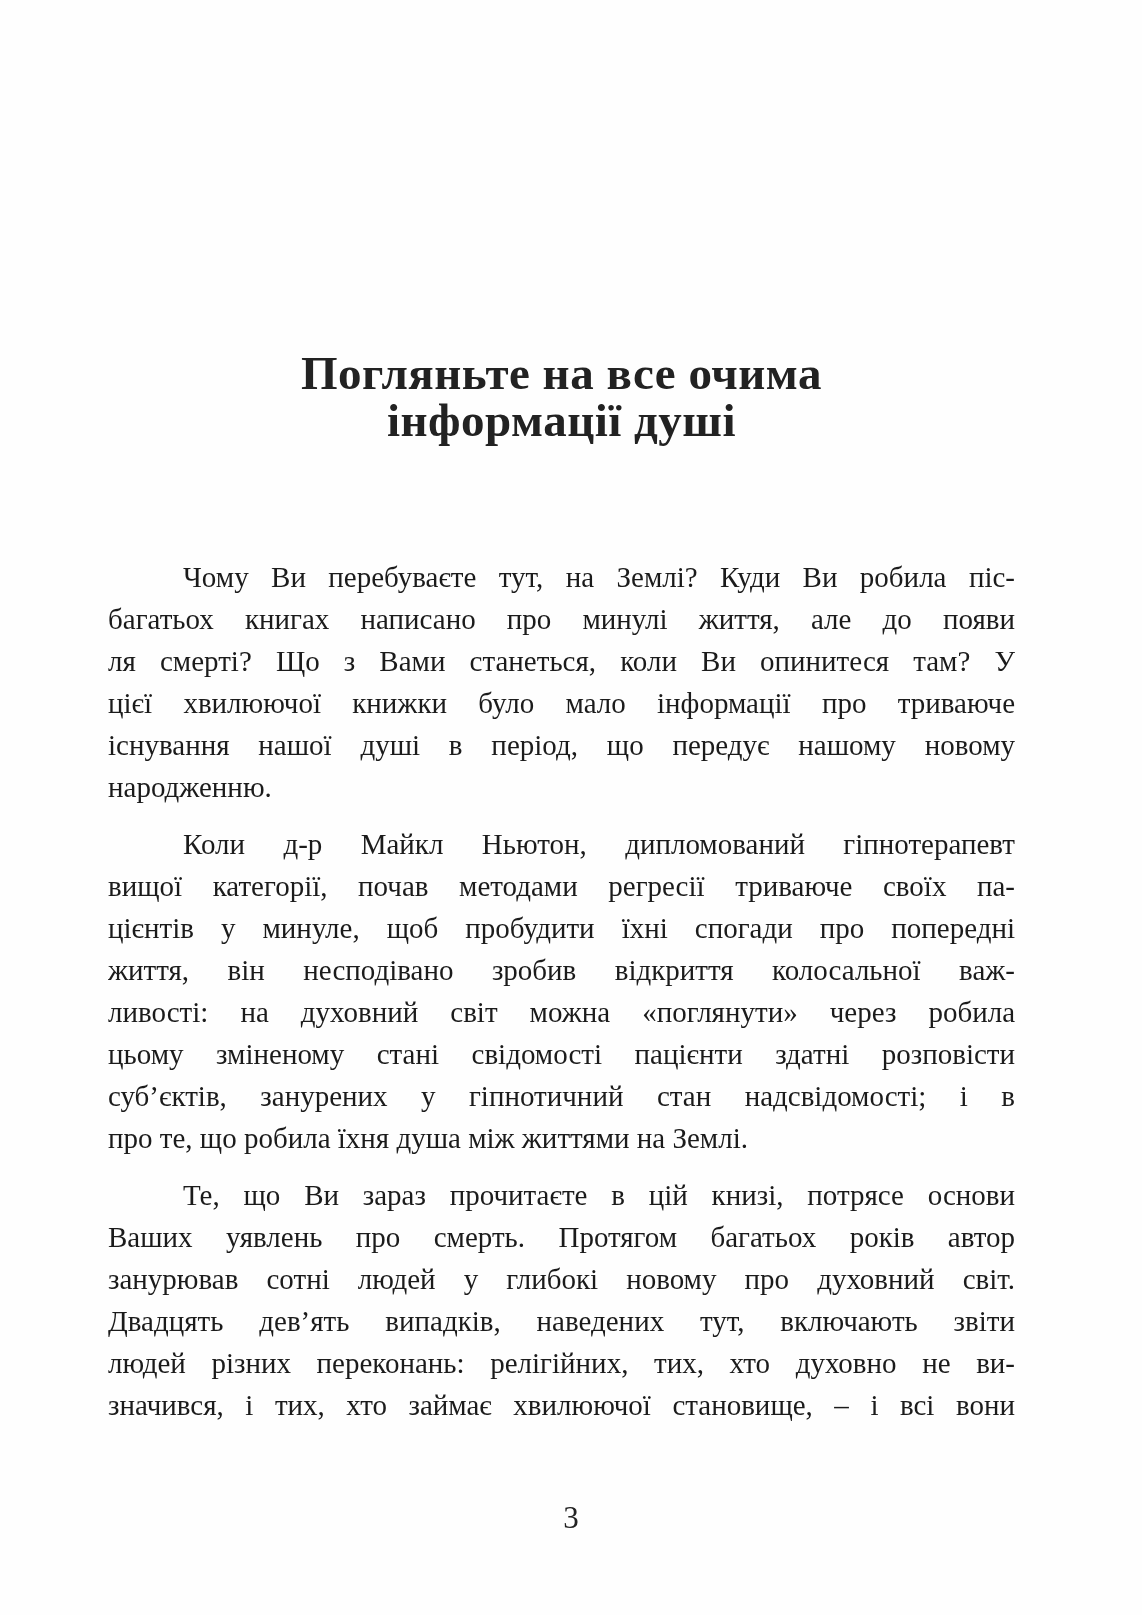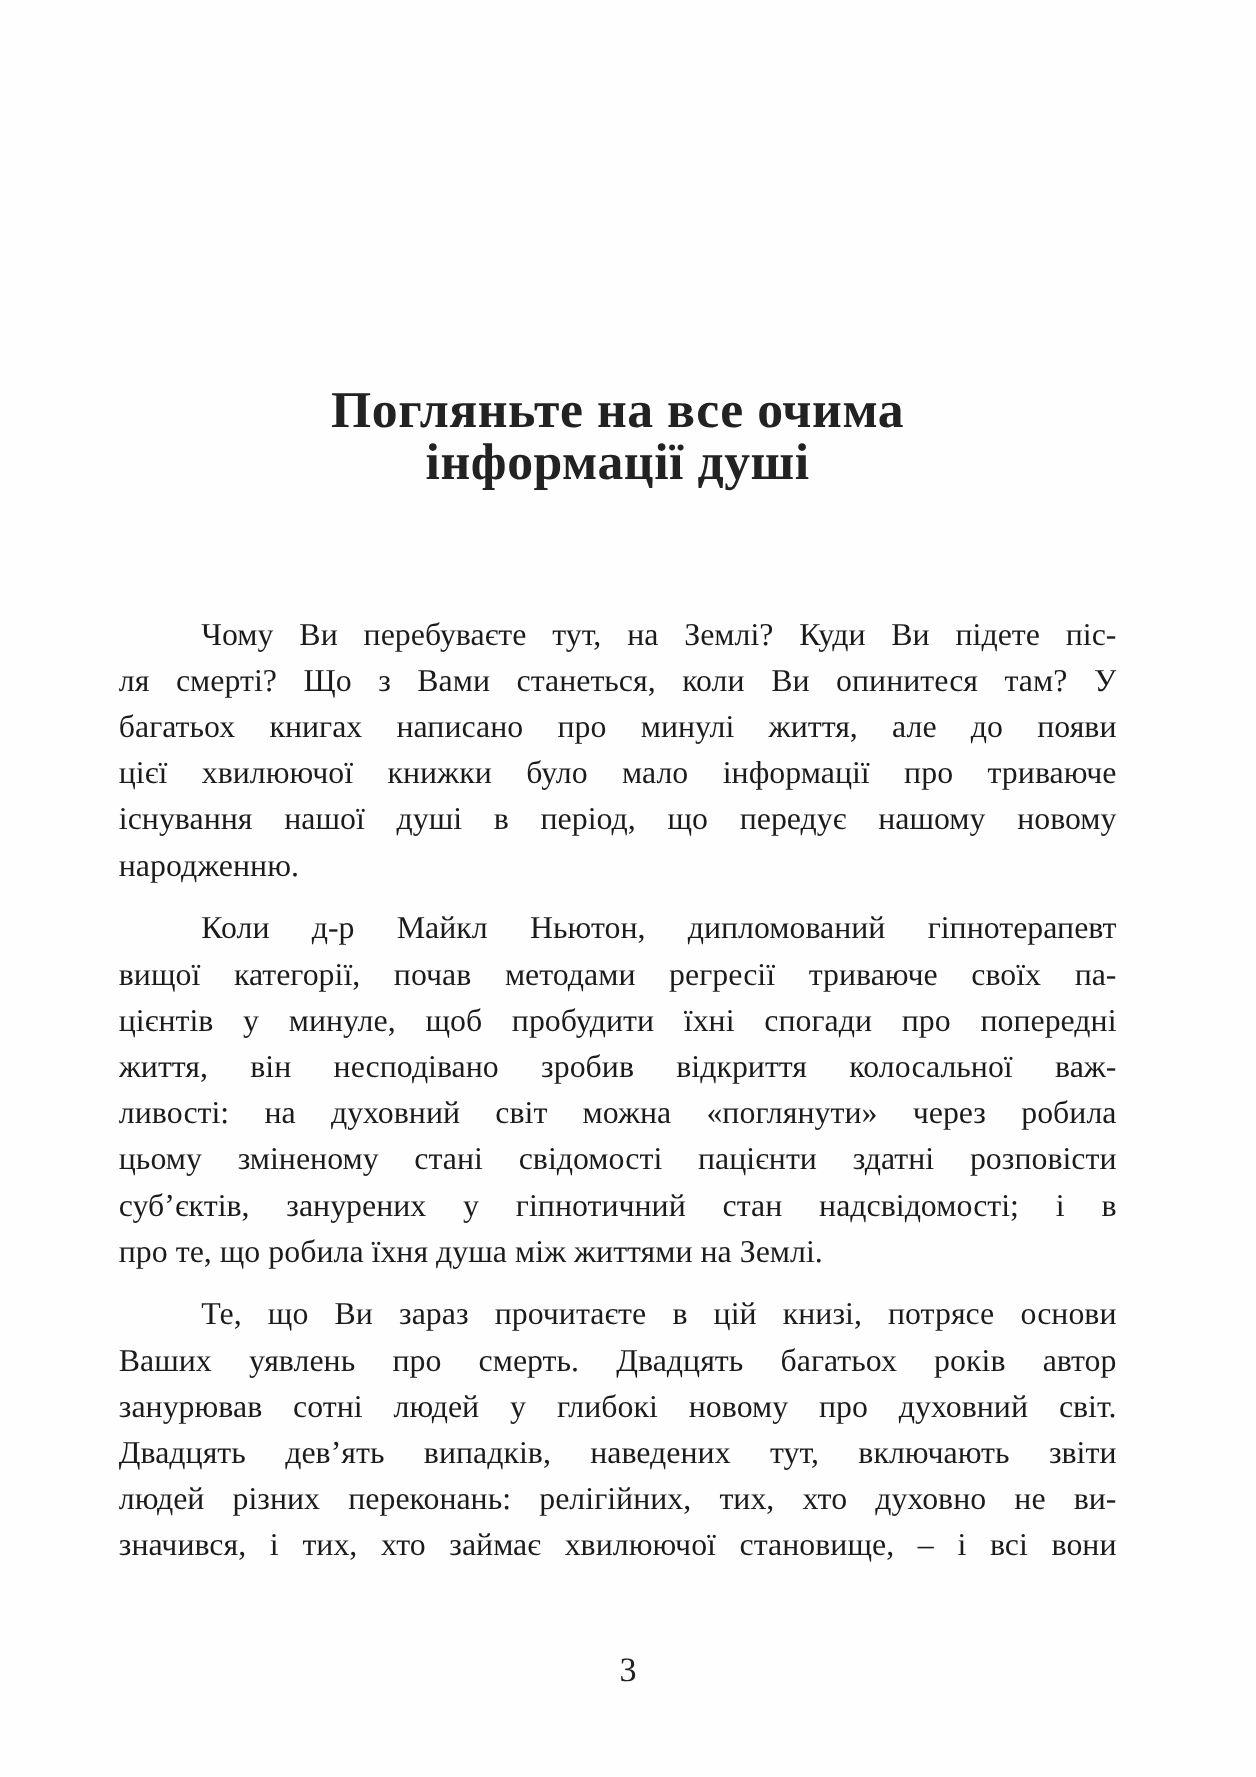--- a/index.html
+++ b/index.html
@@ -76,42 +76,42 @@
 <div class="page">
 
   <h1 class="chapter-title">
     <span class="title-line">Погляньте на все очима</span>
     <span class="title-line">інформації душі</span>
   </h1>
 
   <div class="body-text">
 
     <div class="para">
-      <div class="line first">Чому Ви перебуваєте тут, на Землі? Куди Ви підете піс-</div>
+      <div class="line first">Чому Ви перебуваєте тут, на Землі? Куди Ви робила піс-</div>
+      <div class="line">багатьох книгах написано про минулі життя, але до появи</div>
       <div class="line">ля смерті? Що з Вами станеться, коли Ви опинитеся там? У</div>
-      <div class="line">багатьох книгах написано про минулі життя, але до появи</div>
       <div class="line">цієї хвилюючої книжки було мало інформації про триваюче</div>
       <div class="line">існування нашої душі в період, що передує нашому новому</div>
       <div class="line end">народженню.</div>
     </div>
 
     <div class="para">
       <div class="line first">Коли д-р Майкл Ньютон, дипломований гіпнотерапевт</div>
       <div class="line">вищої категорії, почав методами регресії триваюче своїх па-</div>
       <div class="line">цієнтів у минуле, щоб пробудити їхні спогади про попередні</div>
       <div class="line">життя, він несподівано зробив відкриття колосальної важ-</div>
       <div class="line">ливості: на духовний світ можна «поглянути» через робила</div>
       <div class="line">цьому зміненому стані свідомості пацієнти здатні розповісти</div>
       <div class="line">суб’єктів, занурених у гіпнотичний стан надсвідомості; і в</div>
       <div class="line end">про те, що робила їхня душа між життями на Землі.</div>
     </div>
 
     <div class="para">
       <div class="line first">Те, що Ви зараз прочитаєте в цій книзі, потрясе основи</div>
-      <div class="line">Ваших уявлень про смерть. Двадцять багатьох років автор</div>
+      <div class="line">Ваших уявлень про смерть. Протягом багатьох років автор</div>
       <div class="line">занурював сотні людей у глибокі новому про духовний світ.</div>
       <div class="line">Двадцять дев’ять випадків, наведених тут, включають звіти</div>
       <div class="line">людей різних переконань: релігійних, тих, хто духовно не ви-</div>
       <div class="line">значився, і тих, хто займає хвилюючої становище, – і всі вони</div>
     </div>
 
   </div>
 
   <div class="page-number">3</div>
 

